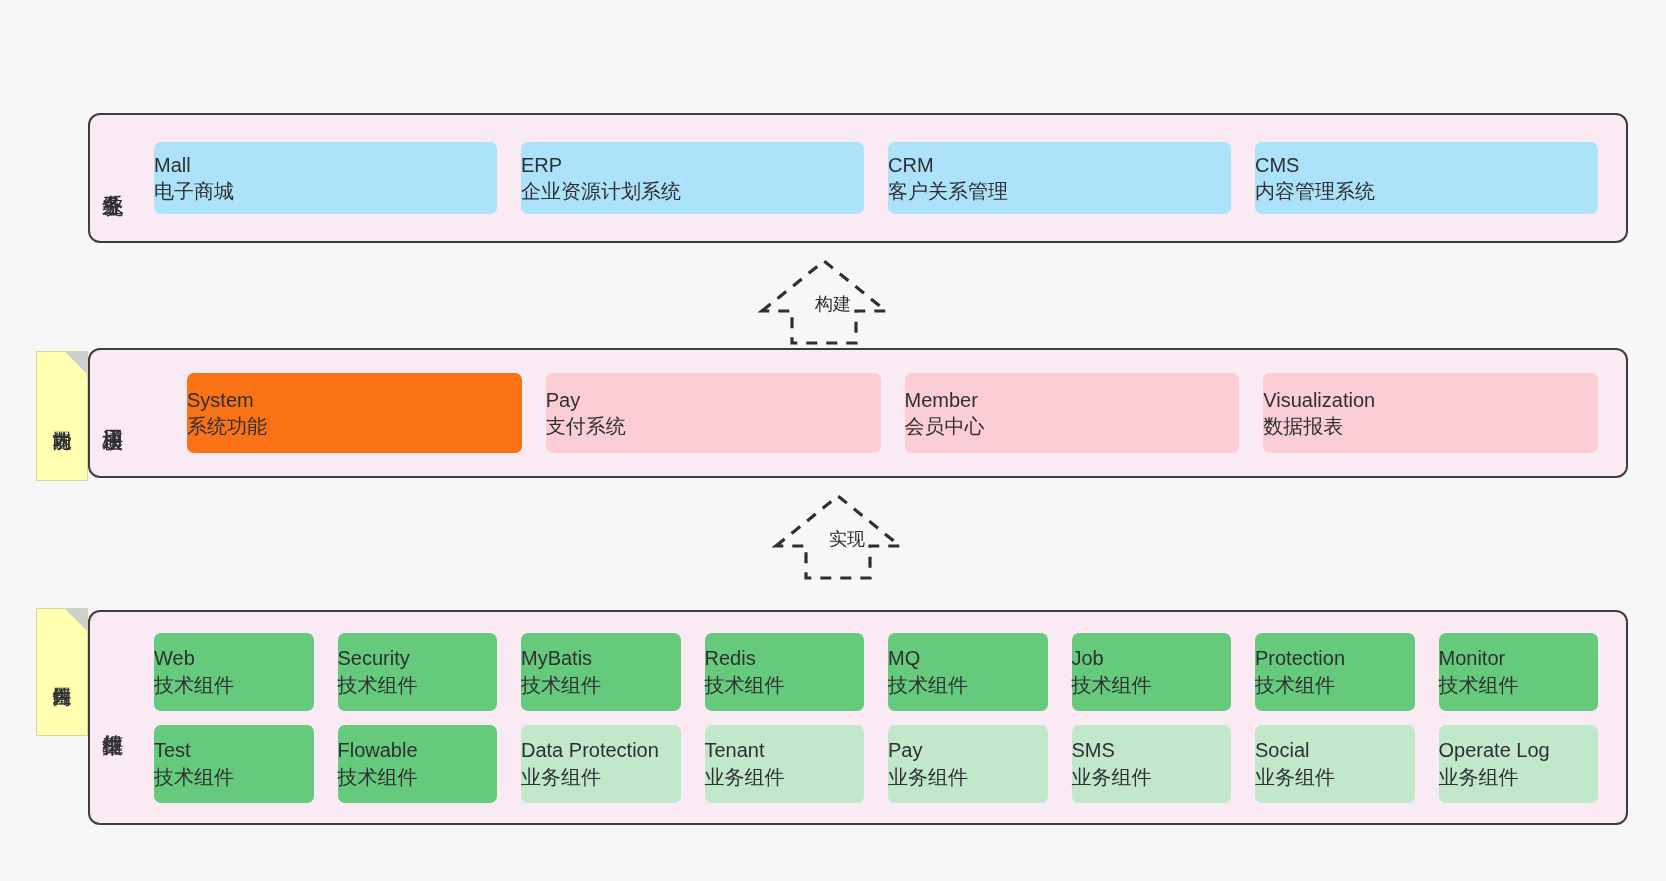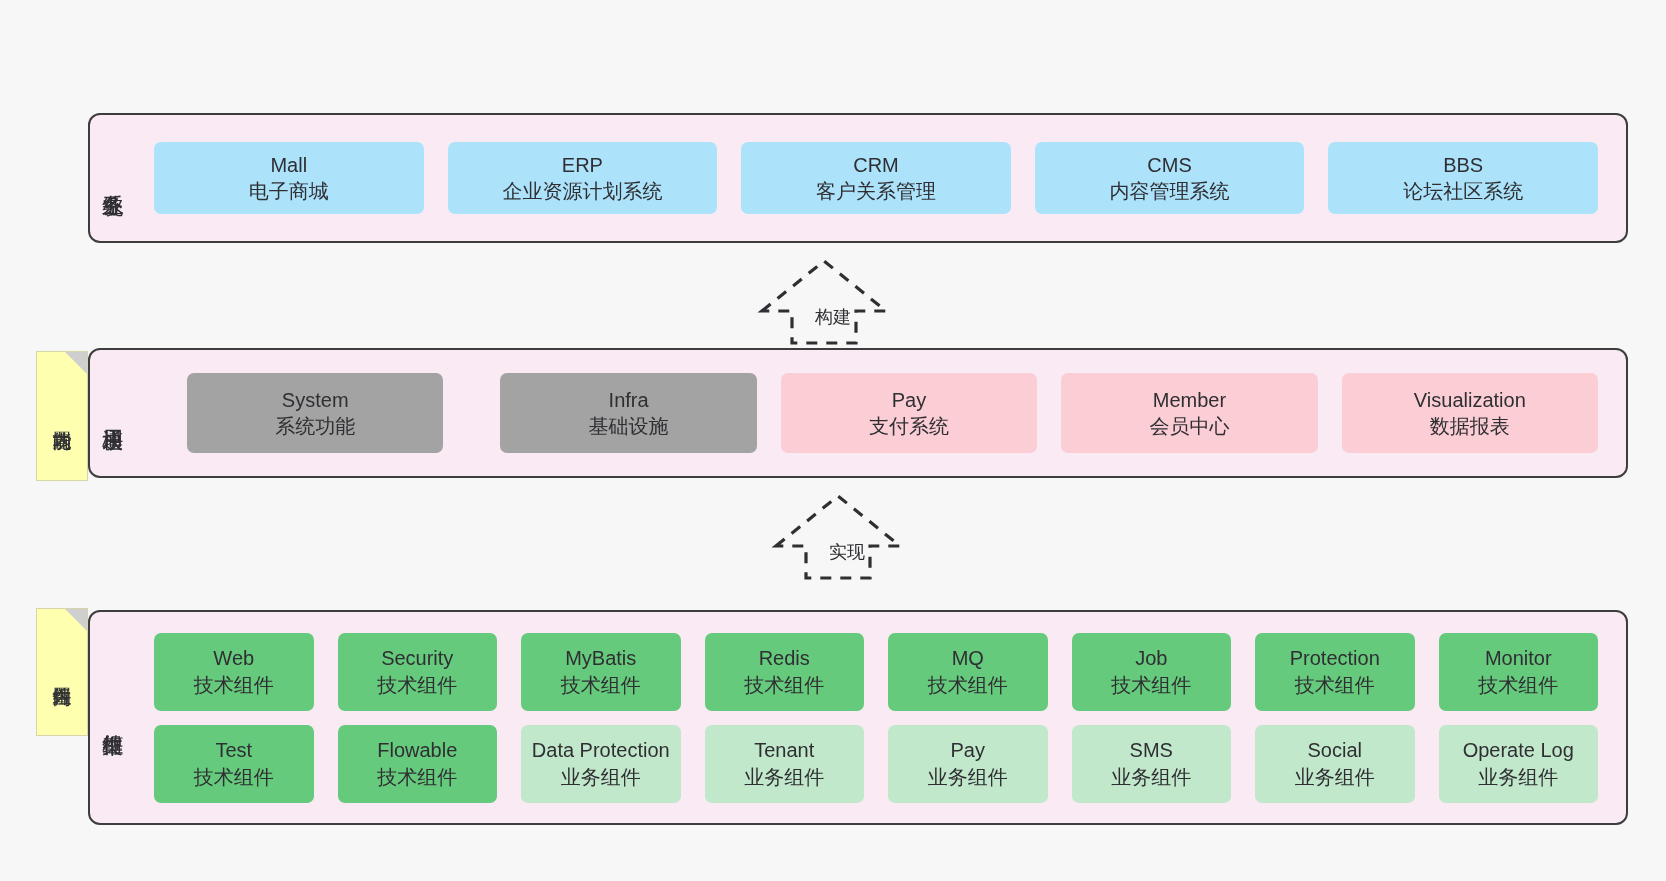--- a/index.html
+++ b/index.html
@@ -53,37 +53,37 @@
     align-items: stretch;
     gap: 0;
   }
 
   
   .node {
     box-sizing: border-box;
     border-radius: 7px;
     display: flex;
     flex-direction: column;
-    align-items: center;
+    align-items: flex-start;
     justify-content: center;
     text-align: center;
     font-size: 20px;
     line-height: 1.32;
     color: #2f2f33;
     flex: 1 1 0;
     margin: 0 12px;
   }
   .node .ln {
     display: block;
     white-space: nowrap;
   }
   .node .ln.wrap { white-space: normal; }
 
   .biz   { background: #ace3fb; }
-  .mod-strong { background: #a3a3a3; margin-left: 45px; }
+  .mod-strong { background: #f97316; margin-left: 45px; }
   .mod-soft   { background: #fbcdd5; }
   .tech  { background: #65ca7c; }
   .bizc  { background: #c2e8cb; }
 
   
   #layer-business { left: 88px;  top: 113px; width: 1540px; height: 130px; }
   #layer-module   { left: 88px;  top: 348px; width: 1540px; height: 130px; }
   #layer-frame    { left: 88px;  top: 610px; width: 1540px; height: 215px; }
 
   #layer-business .node { height: 72px; }
@@ -127,21 +127,20 @@
   }
   #arrow-build  { left: 752px; top: 255px; }
   #arrow-impl   { left: 766px; top: 490px; }
   .arrow svg { display: block; overflow: visible; }
   .arrow-label {
     position: absolute;
     font-size: 18px;
     color: #2f2f33;
     white-space: nowrap;
     background: transparent;
-    margin-top: 13px;
   }
   #arrow-build .arrow-label { left: 63px; top: 37px; }
   #arrow-impl  .arrow-label { left: 63px; top: 37px; }
 </style>
 </head>
 <body>
 
 <div class="layer" id="layer-business">
   <div class="layer-title">业务系统</div>
   <div class="layer-body">
@@ -155,24 +154,20 @@
         <span class="ln">企业资源计划系统</span>
       </div>
       <div class="node biz">
         <span class="ln">CRM</span>
         <span class="ln">客户关系管理</span>
       </div>
       <div class="node biz">
         <span class="ln">CMS</span>
         <span class="ln">内容管理系统</span>
       </div>
-      <div class="node biz">
-        <span class="ln">BBS</span>
-        <span class="ln">论坛社区系统</span>
-      </div>
     </div>
   </div>
 </div>
 
 <div class="arrow" id="arrow-build">
   <svg width="160" height="90" viewBox="0 0 160 90" fill="none">
     <path d="M10 56 L72 6 L134 56 L104 56 L104 88 L40 88 L40 56 Z" stroke="#2f2f33" stroke-width="3.2" stroke-dasharray="11 9" stroke-linejoin="miter" fill="none"></path>
   </svg>
   <span class="arrow-label">构建</span>
 </div>
@@ -182,24 +177,20 @@
 </div>
 
 <div class="layer" id="layer-module">
   <div class="layer-title">通用模块</div>
   <div class="layer-body">
     <div class="row">
       <div class="node mod-strong">
         <span class="ln">System</span>
         <span class="ln">系统功能</span>
       </div>
-      <div class="node mod-strong">
-        <span class="ln">Infra</span>
-        <span class="ln">基础设施</span>
-      </div>
       <div class="node mod-soft">
         <span class="ln">Pay</span>
         <span class="ln">支付系统</span>
       </div>
       <div class="node mod-soft">
         <span class="ln">Member</span>
         <span class="ln">会员中心</span>
       </div>
       <div class="node mod-soft">
         <span class="ln">Visualization</span>

